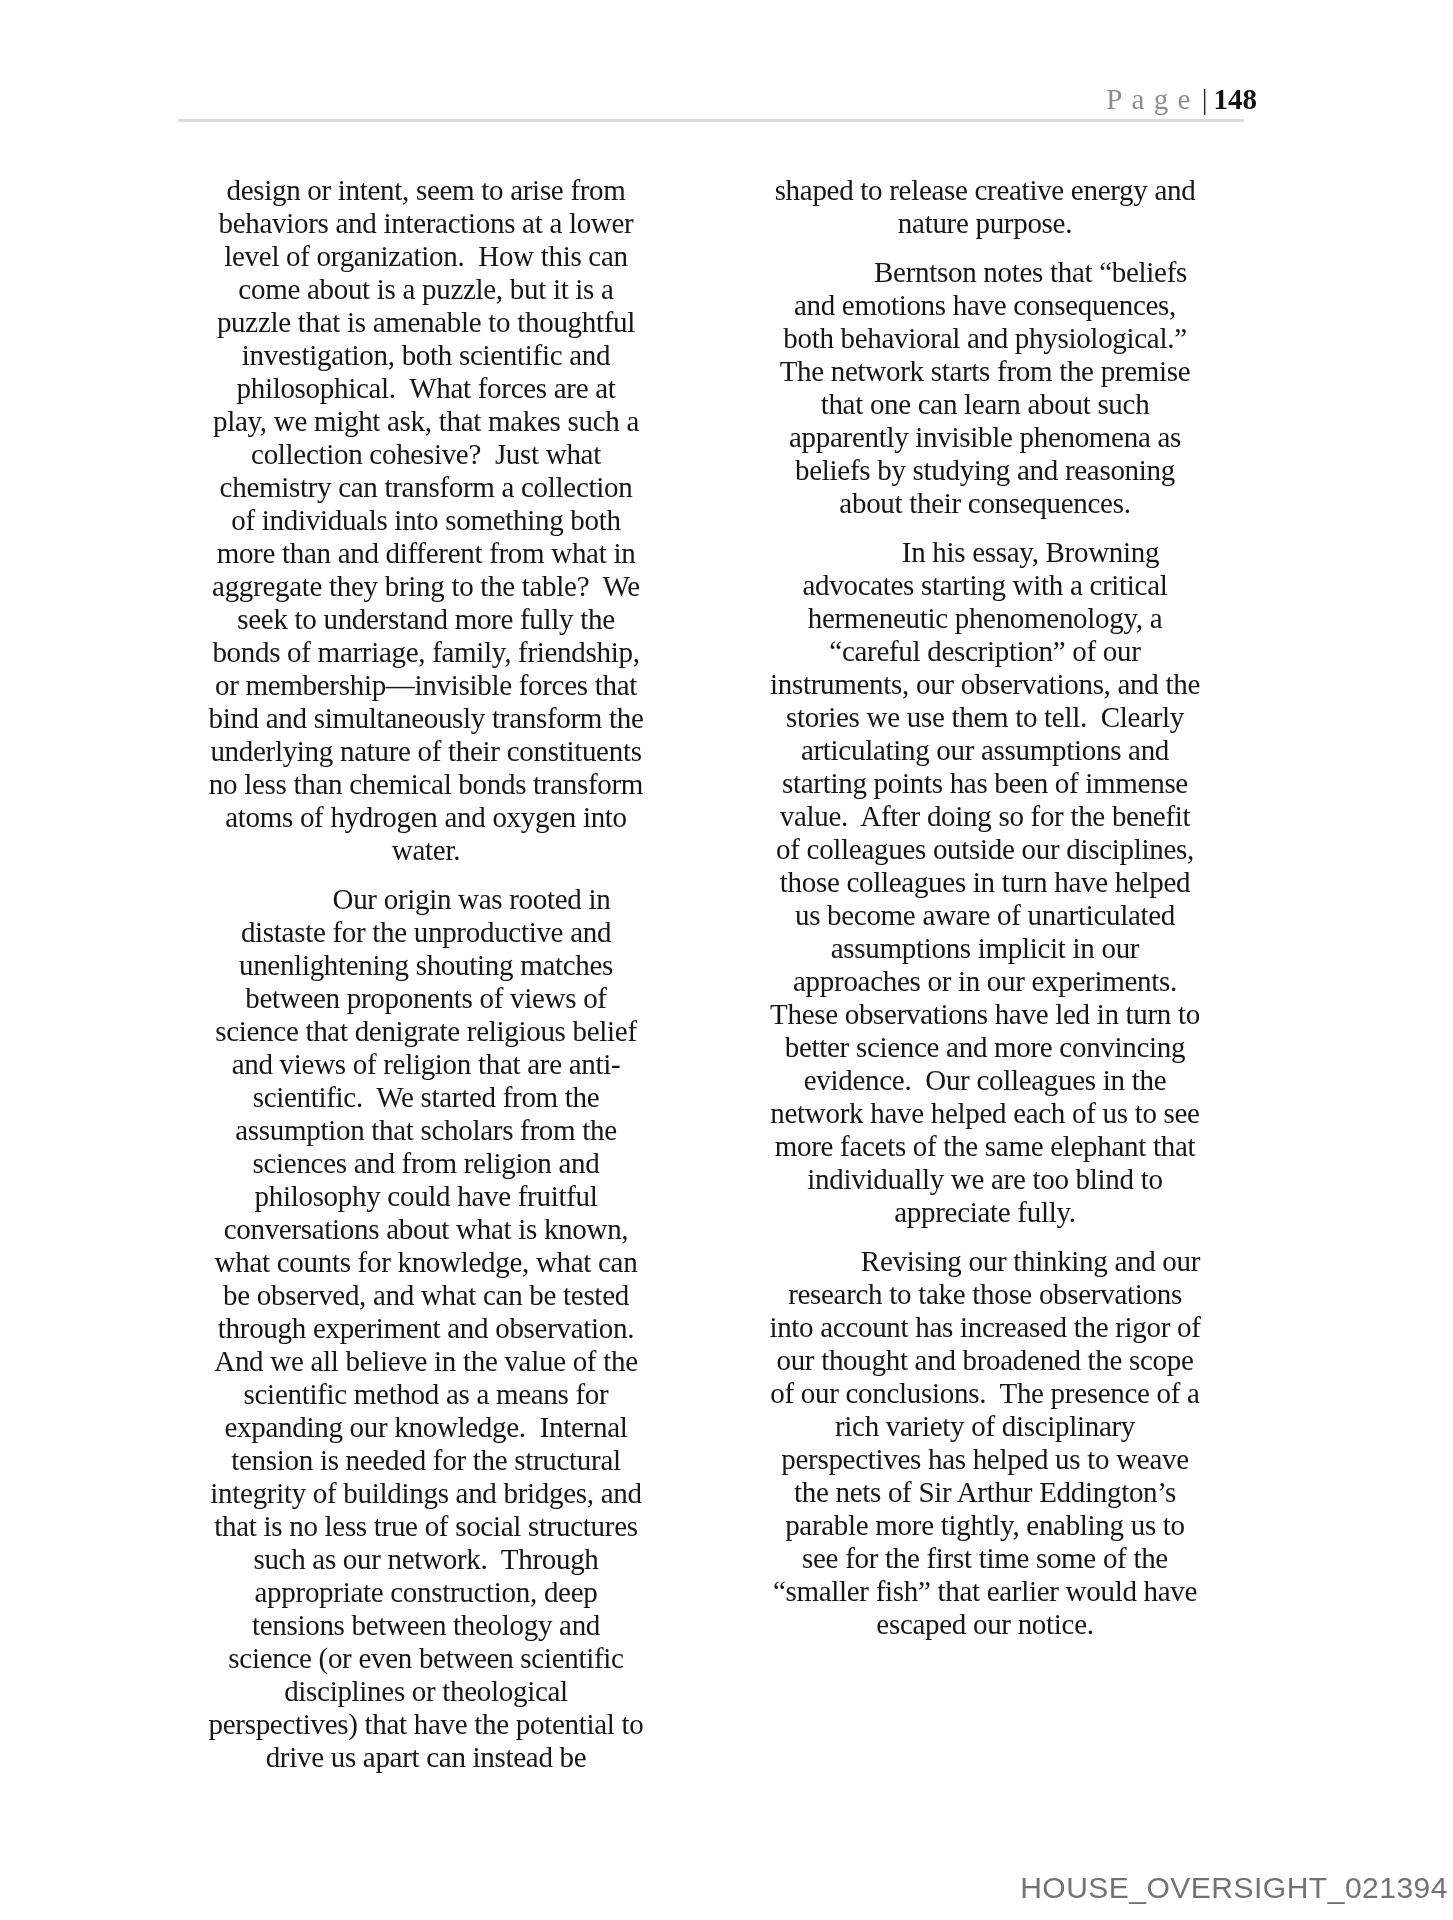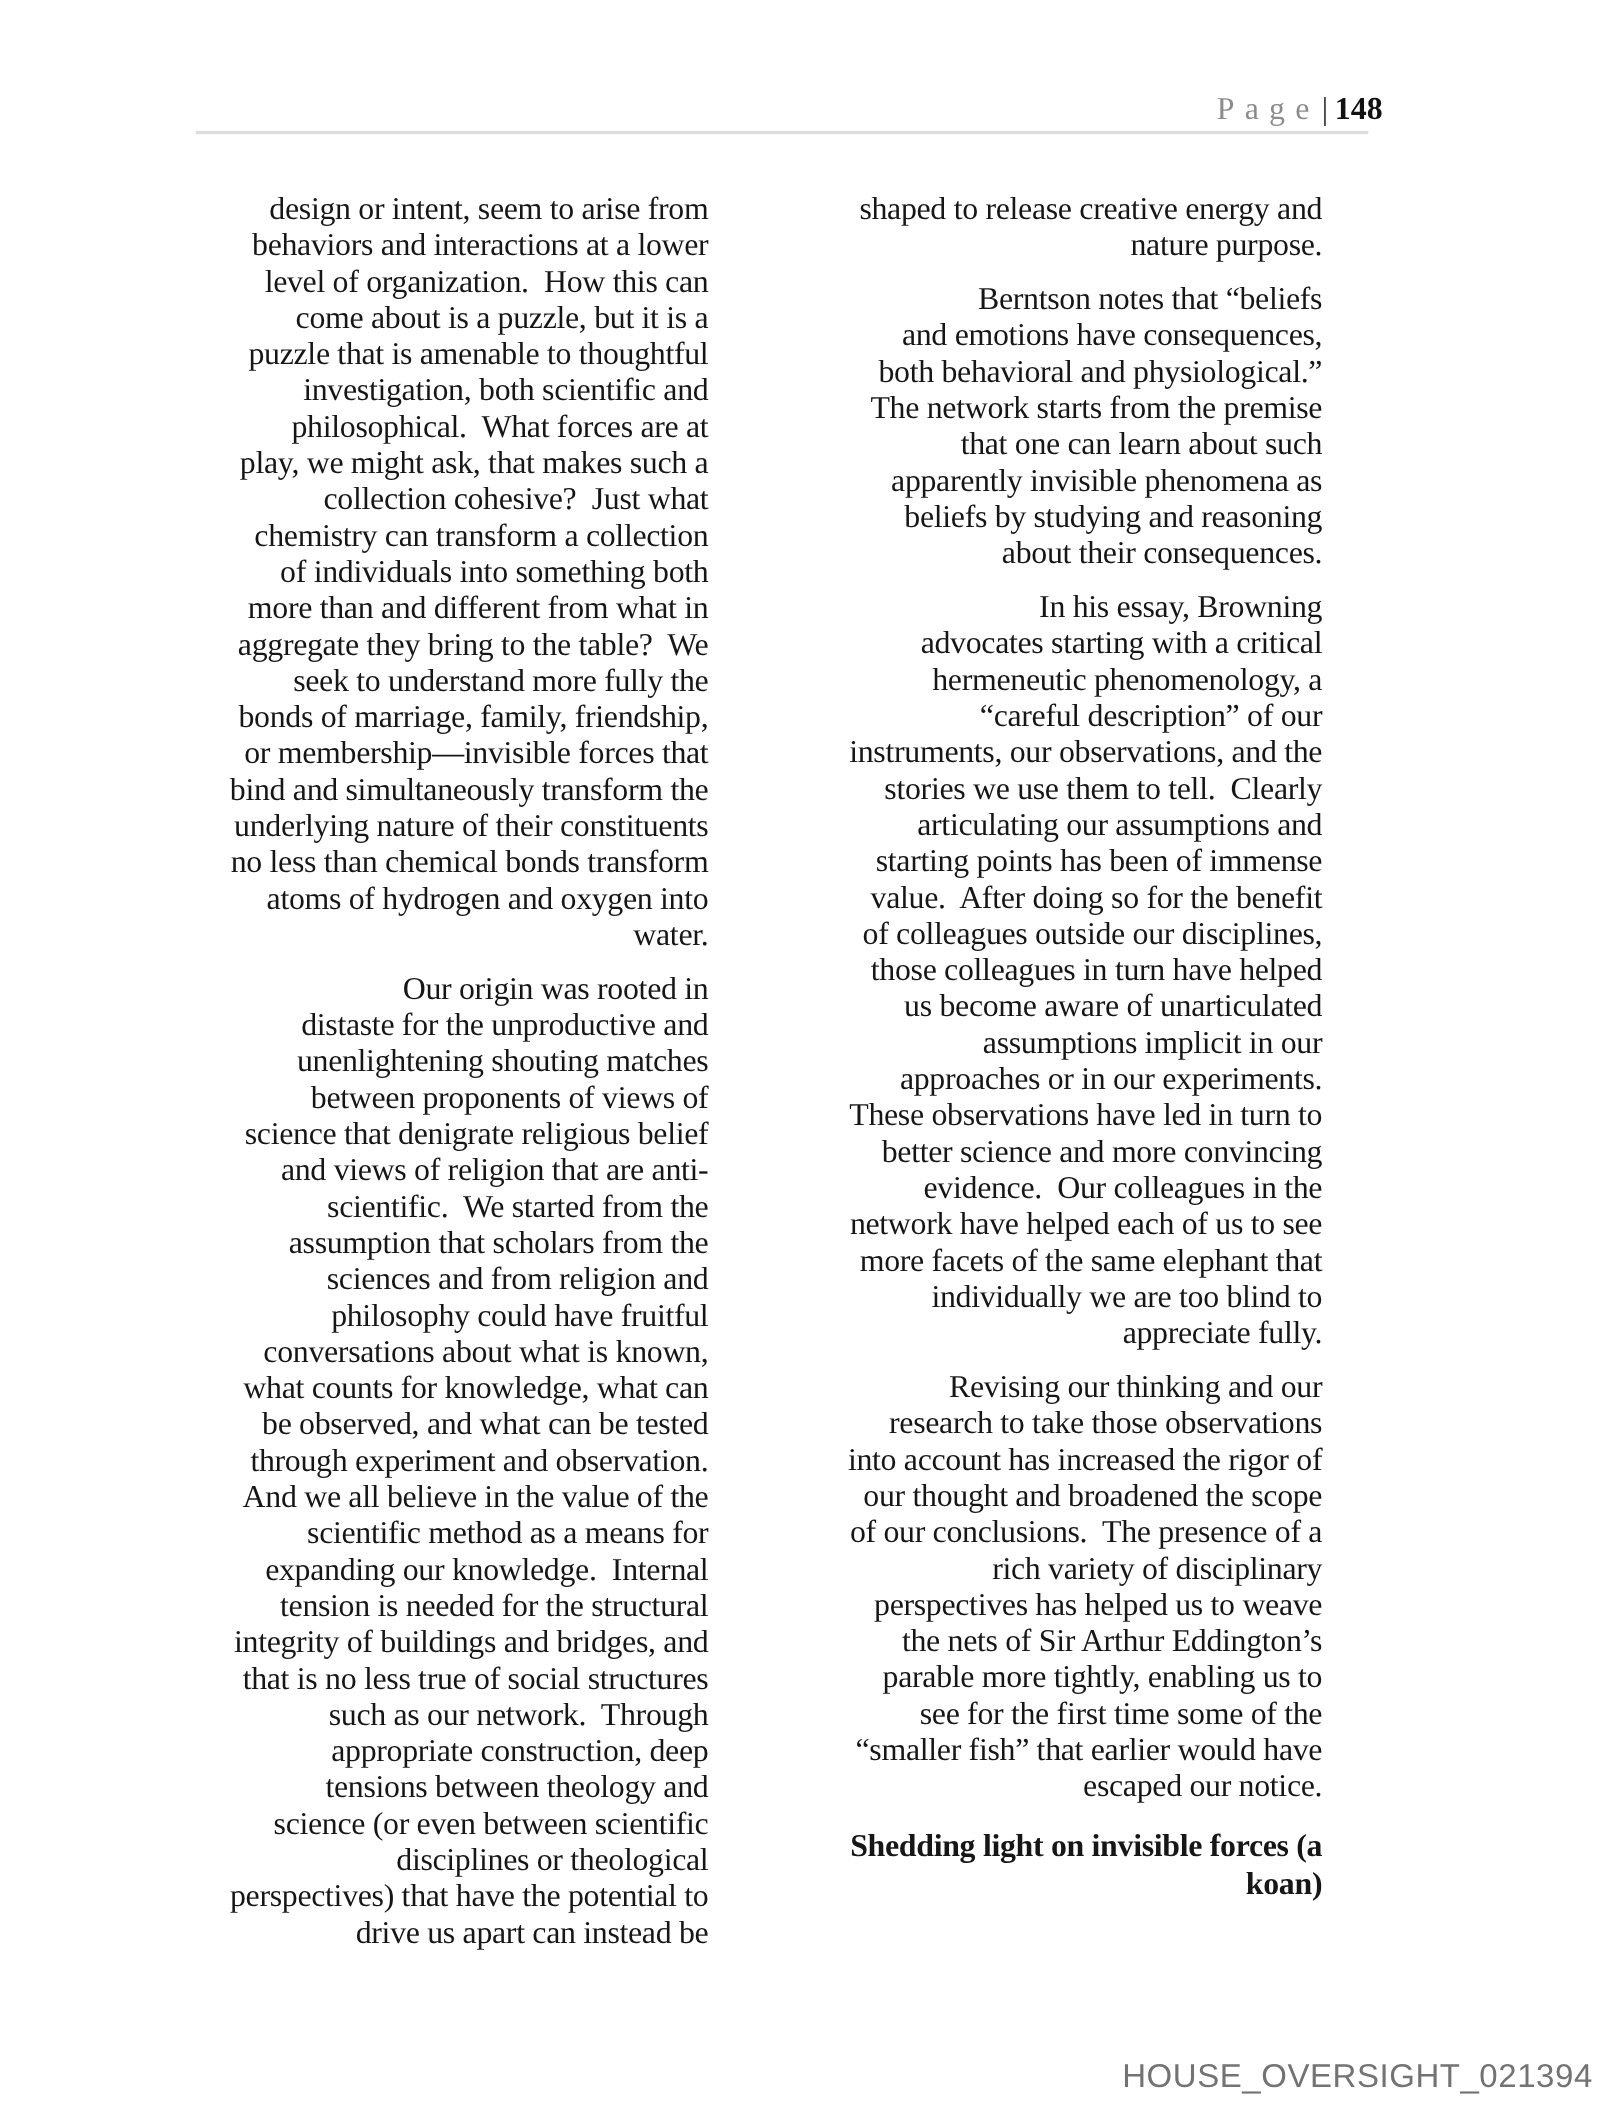--- a/index.html
+++ b/index.html
@@ -49,21 +49,21 @@
     background: #dcdcdc;
   }
 
   
   .col {
     position: absolute;
     top: 174px;
     font-size: 29px;
     line-height: 33px;
     letter-spacing: -0.3px;
-    text-align: right;
+    text-align: center;
   }
   .col-left  { left: 208px; width: 436px; }
   .col-right { left: 768px; width: 434px; }
 
   .para {
     margin: 0 0 16px 0;
     white-space: pre-wrap;
   }
   .para.indent { text-indent: 91px; }
 
@@ -98,17 +98,16 @@
   <section class="col col-left">
     <p class="para">design or intent, seem to arise from behaviors and interactions at a lower level of organization.  How this can come about is a puzzle, but it is a puzzle that is amenable to thoughtful investigation, both scientific and philosophical.  What forces are at play, we might ask, that makes such a collection cohesive?  Just what chemistry can transform a collection of individuals into something both more than and different from what in aggregate they bring to the table?  We seek to understand more fully the bonds of marriage, family, friendship, or membership—invisible forces that bind and simultaneously transform the underlying nature of their constituents no less than chemical bonds transform atoms of hydrogen and oxygen into water.</p>
     <p class="para indent">Our origin was rooted in distaste for the unproductive and unenlightening shouting matches between proponents of views of science that denigrate religious belief and views of religion that are anti-scientific.  We started from the assumption that scholars from the sciences and from religion and philosophy could have fruitful conversations about what is known, what counts for knowledge, what can be observed, and what can be tested through experiment and observation.  And we all believe in the value of the scientific method as a means for expanding our knowledge.  Internal tension is needed for the structural integrity of buildings and bridges, and that is no less true of social structures such as our network.  Through appropriate construction, deep tensions between theology and science (or even between scientific disciplines or theological perspectives) that have the potential to drive us apart can instead be</p>
   </section>
 
   <section class="col col-right">
     <p class="para">shaped to release creative energy and nature purpose.</p>
     <p class="para indent">Berntson notes that “beliefs and emotions have consequences, both behavioral and physiological.”  The network starts from the premise that one can learn about such apparently invisible phenomena as beliefs by studying and reasoning about their consequences.</p>
     <p class="para indent">In his essay, Browning advocates starting with a critical hermeneutic phenomenology, a “careful description” of our instruments, our observations, and the stories we use them to tell.  Clearly articulating our assumptions and starting points has been of immense value.  After doing so for the benefit of colleagues outside our disciplines, those colleagues in turn have helped us become aware of unarticulated assumptions implicit in our approaches or in our experiments.  These observations have led in turn to better science and more convincing evidence.  Our colleagues in the network have helped each of us to see more facets of the same elephant that individually we are too blind to appreciate fully.</p>
     <p class="para indent">Revising our thinking and our research to take those observations into account has increased the rigor of our thought and broadened the scope of our conclusions.  The presence of a rich variety of disciplinary perspectives has helped us to weave the nets of Sir Arthur Eddington’s parable more tightly, enabling us to see for the first time some of the “smaller fish” that earlier would have escaped our notice.</p>
-    <h2 class="heading">Shedding light on invisible forces (a koan)</h2>
   </section>
 </main>
 
 <div class="bates">HOUSE_OVERSIGHT_021394</div>
 
 </body></html>

